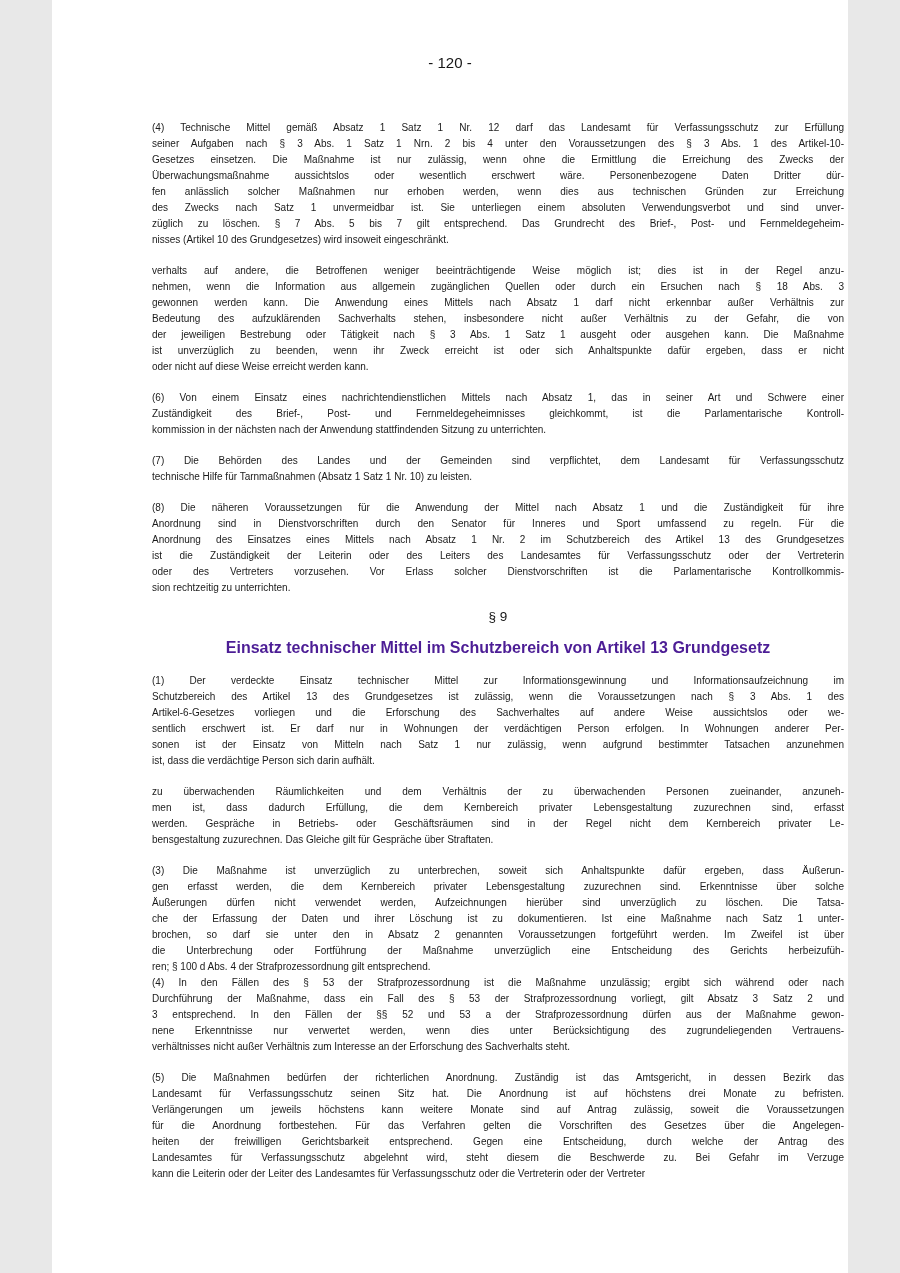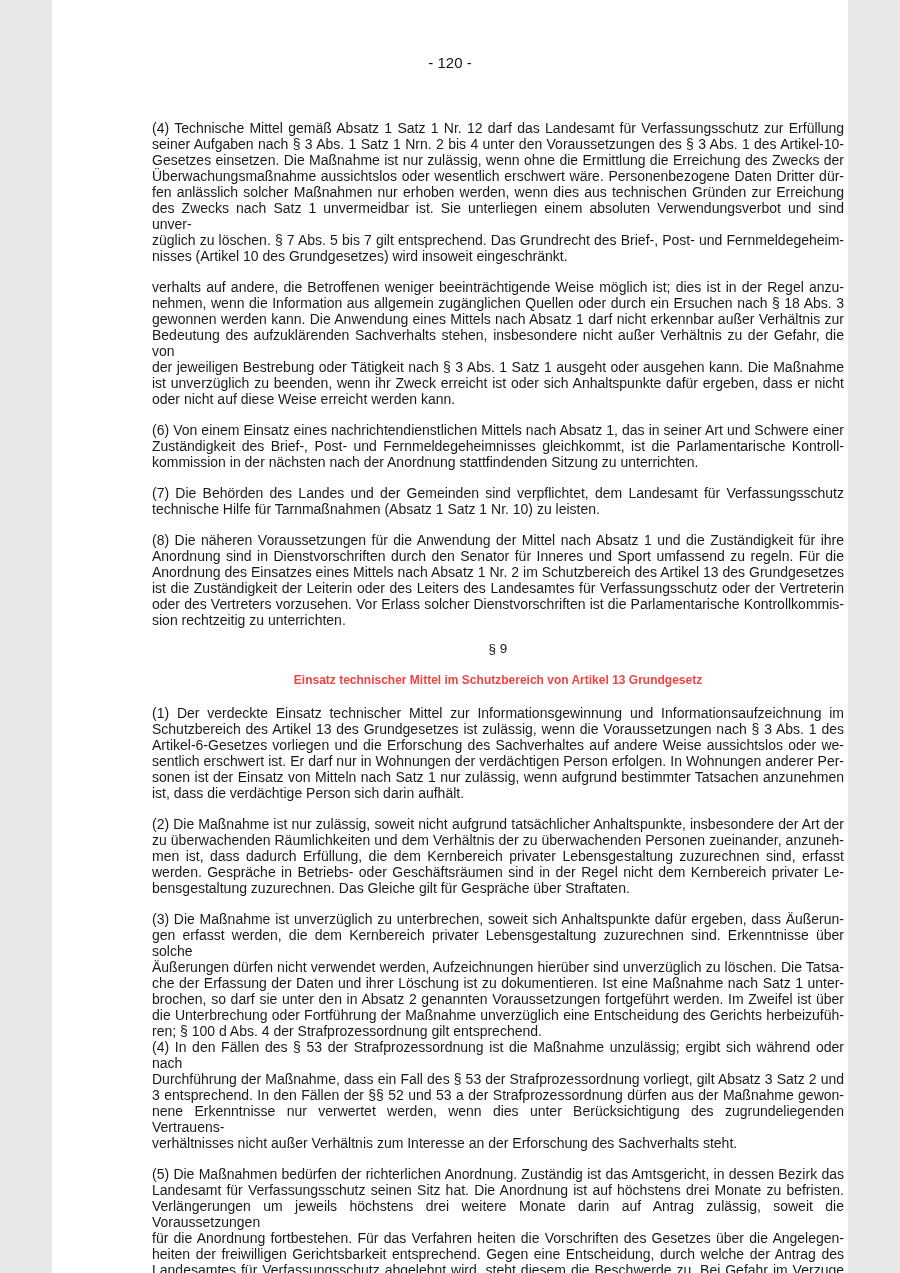--- a/index.html
+++ b/index.html
@@ -23,41 +23,41 @@
     color: #161616;
   }
   .content {
     margin-left: 100px;
     width: 692px;
   }
   .para { margin-top: 15px; }
   .para:first-child { margin-top: 0; }
   .para.flush { margin-top: 0; }
   .line {
-    font-size: 14px;
+    font-size: 10px;
     line-height: 16px;
     text-align: justify;
     text-align-last: justify;
     color: #1a1a1a;
   }
   .line.last { text-align-last: left; }
   .section-number {
     text-align: center;
     font-size: 13.5px;
     line-height: 16px;
     margin-top: 13px;
     color: #161616;
   }
   .section-title {
     text-align: center;
-    font-size: 12px;
+    font-size: 16px;
     line-height: 16px;
     font-weight: bold;
     margin-top: 15px;
-    color: #ef4444;
+    color: #4c1d95;
   }
   .section-paras { margin-top: 17px; }
 </style>
 </head>
 <body>
 
 <div class="page">
   <div class="page-number">- 120 -</div>
 
   <div class="content">
@@ -77,21 +77,21 @@
           <div class="line">nehmen, wenn die Information aus allgemein zugänglichen Quellen oder durch ein Ersuchen nach § 18 Abs. 3</div>
           <div class="line">gewonnen werden kann. Die Anwendung eines Mittels nach Absatz 1 darf nicht erkennbar außer Verhältnis zur</div>
           <div class="line">Bedeutung des aufzuklärenden Sachverhalts stehen, insbesondere nicht außer Verhältnis zu der Gefahr, die von</div>
           <div class="line">der jeweiligen Bestrebung oder Tätigkeit nach § 3 Abs. 1 Satz 1 ausgeht oder ausgehen kann. Die Maßnahme</div>
           <div class="line">ist unverzüglich zu beenden, wenn ihr Zweck erreicht ist oder sich Anhaltspunkte dafür ergeben, dass er nicht</div>
           <div class="line last">oder nicht auf diese Weise erreicht werden kann.</div>
         </div>
         <div class="para">
           <div class="line">(6) Von einem Einsatz eines nachrichtendienstlichen Mittels nach Absatz 1, das in seiner Art und Schwere einer</div>
           <div class="line">Zuständigkeit des Brief-, Post- und Fernmeldegeheimnisses gleichkommt, ist die Parlamentarische Kontroll-</div>
-          <div class="line last">kommission in der nächsten nach der Anordnung stattfindenden Sitzung zu unterrichten.</div>
+          <div class="line last">kommission in der nächsten nach der Anwendung stattfindenden Sitzung zu unterrichten.</div>
         </div>
         <div class="para">
           <div class="line">(7) Die Behörden des Landes und der Gemeinden sind verpflichtet, dem Landesamt für Verfassungsschutz</div>
           <div class="line last">technische Hilfe für Tarnmaßnahmen (Absatz 1 Satz 1 Nr. 10) zu leisten.</div>
         </div>
         <div class="para">
           <div class="line">(8) Die näheren Voraussetzungen für die Anwendung der Mittel nach Absatz 1 und die Zuständigkeit für ihre</div>
           <div class="line">Anordnung sind in Dienstvorschriften durch den Senator für Inneres und Sport umfassend zu regeln. Für die</div>
           <div class="line">Anordnung des Einsatzes eines Mittels nach Absatz 1 Nr. 2 im Schutzbereich des Artikel 13 des Grundgesetzes</div>
           <div class="line">ist die Zuständigkeit der Leiterin oder des Leiters des Landesamtes für Verfassungsschutz oder der Vertreterin</div>
@@ -107,21 +107,20 @@
     <div id="paras-section" class="section-paras">
         <div class="para">
           <div class="line">(1) Der verdeckte Einsatz technischer Mittel zur Informationsgewinnung und Informationsaufzeichnung im</div>
           <div class="line">Schutzbereich des Artikel 13 des Grundgesetzes ist zulässig, wenn die Voraussetzungen nach § 3 Abs. 1 des</div>
           <div class="line">Artikel-6-Gesetzes vorliegen und die Erforschung des Sachverhaltes auf andere Weise aussichtslos oder we-</div>
           <div class="line">sentlich erschwert ist. Er darf nur in Wohnungen der verdächtigen Person erfolgen. In Wohnungen anderer Per-</div>
           <div class="line">sonen ist der Einsatz von Mitteln nach Satz 1 nur zulässig, wenn aufgrund bestimmter Tatsachen anzunehmen</div>
           <div class="line last">ist, dass die verdächtige Person sich darin aufhält.</div>
         </div>
         <div class="para">
-          <div class="line">(2) Die Maßnahme ist nur zulässig, soweit nicht aufgrund tatsächlicher Anhaltspunkte, insbesondere der Art der</div>
           <div class="line">zu überwachenden Räumlichkeiten und dem Verhältnis der zu überwachenden Personen zueinander, anzuneh-</div>
           <div class="line">men ist, dass dadurch Erfüllung, die dem Kernbereich privater Lebensgestaltung zuzurechnen sind, erfasst</div>
           <div class="line">werden. Gespräche in Betriebs- oder Geschäftsräumen sind in der Regel nicht dem Kernbereich privater Le-</div>
           <div class="line last">bensgestaltung zuzurechnen. Das Gleiche gilt für Gespräche über Straftaten.</div>
         </div>
         <div class="para">
           <div class="line">(3) Die Maßnahme ist unverzüglich zu unterbrechen, soweit sich Anhaltspunkte dafür ergeben, dass Äußerun-</div>
           <div class="line">gen erfasst werden, die dem Kernbereich privater Lebensgestaltung zuzurechnen sind. Erkenntnisse über solche</div>
           <div class="line">Äußerungen dürfen nicht verwendet werden, Aufzeichnungen hierüber sind unverzüglich zu löschen. Die Tatsa-</div>
           <div class="line">che der Erfassung der Daten und ihrer Löschung ist zu dokumentieren. Ist eine Maßnahme nach Satz 1 unter-</div>
@@ -132,21 +131,21 @@
         <div class="para flush">
           <div class="line">(4) In den Fällen des § 53 der Strafprozessordnung ist die Maßnahme unzulässig; ergibt sich während oder nach</div>
           <div class="line">Durchführung der Maßnahme, dass ein Fall des § 53 der Strafprozessordnung vorliegt, gilt Absatz 3 Satz 2 und</div>
           <div class="line">3 entsprechend. In den Fällen der §§ 52 und 53 a der Strafprozessordnung dürfen aus der Maßnahme gewon-</div>
           <div class="line">nene Erkenntnisse nur verwertet werden, wenn dies unter Berücksichtigung des zugrundeliegenden Vertrauens-</div>
           <div class="line last">verhältnisses nicht außer Verhältnis zum Interesse an der Erforschung des Sachverhalts steht.</div>
         </div>
         <div class="para">
           <div class="line">(5) Die Maßnahmen bedürfen der richterlichen Anordnung. Zuständig ist das Amtsgericht, in dessen Bezirk das</div>
           <div class="line">Landesamt für Verfassungsschutz seinen Sitz hat. Die Anordnung ist auf höchstens drei Monate zu befristen.</div>
-          <div class="line">Verlängerungen um jeweils höchstens drei weitere Monate darin auf Antrag zulässig, soweit die Voraussetzungen</div>
-          <div class="line">für die Anordnung fortbestehen. Für das Verfahren heiten die Vorschriften des Gesetzes über die Angelegen-</div>
+          <div class="line">Verlängerungen um jeweils höchstens kann weitere Monate sind auf Antrag zulässig, soweit die Voraussetzungen</div>
+          <div class="line">für die Anordnung fortbestehen. Für das Verfahren gelten die Vorschriften des Gesetzes über die Angelegen-</div>
           <div class="line">heiten der freiwilligen Gerichtsbarkeit entsprechend. Gegen eine Entscheidung, durch welche der Antrag des</div>
           <div class="line">Landesamtes für Verfassungsschutz abgelehnt wird, steht diesem die Beschwerde zu. Bei Gefahr im Verzuge</div>
           <div class="line last">kann die Leiterin oder der Leiter des Landesamtes für Verfassungsschutz oder die Vertreterin oder der Vertreter</div>
         </div>
       </div>
   </div>
 </div>
 
 </body></html>

